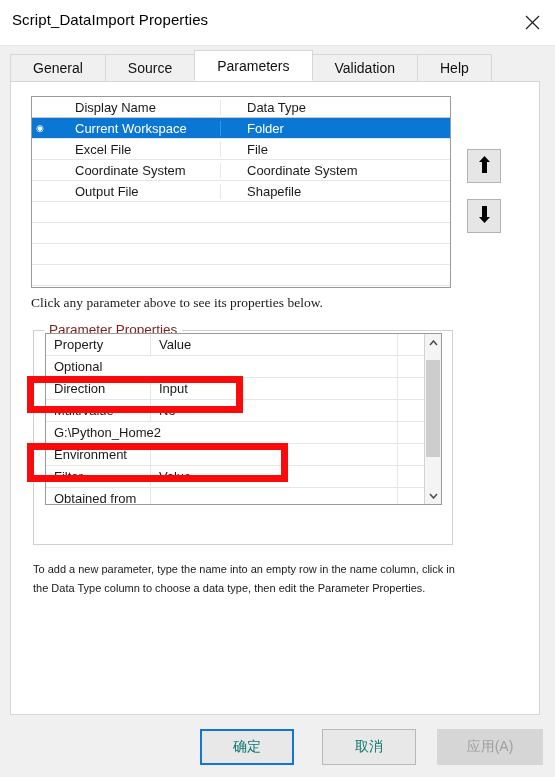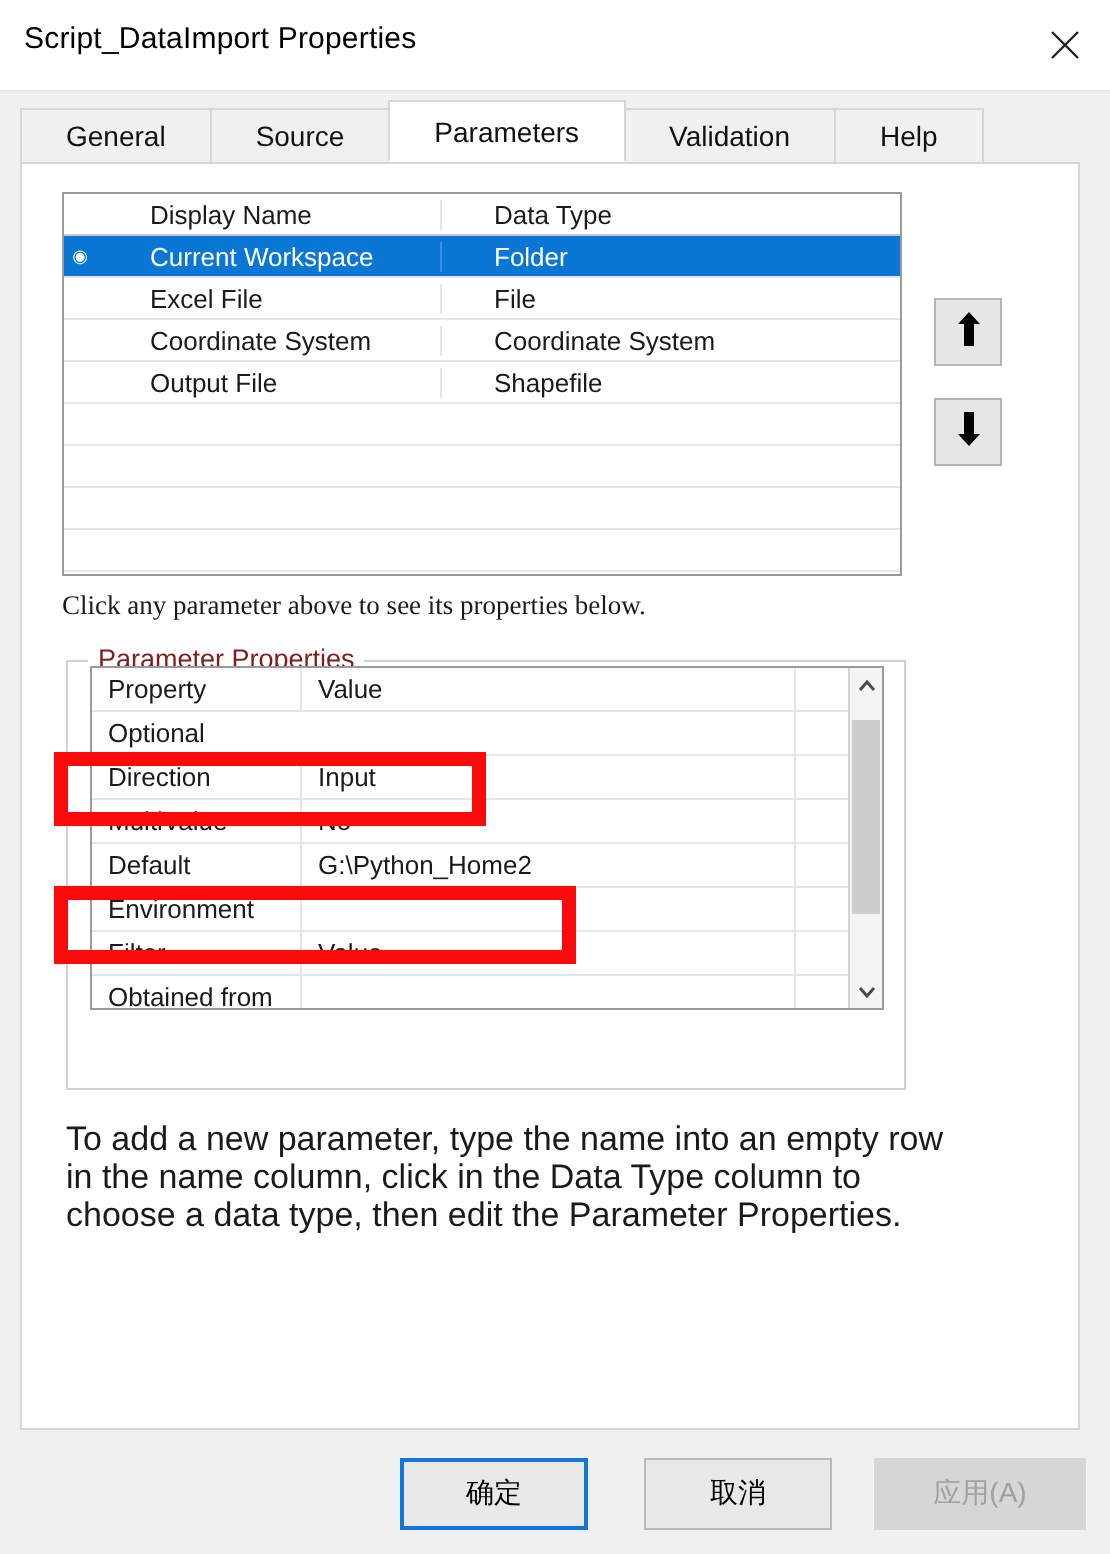--- a/index.html
+++ b/index.html
@@ -153,29 +153,29 @@
   .pt-rows{position:absolute;left:0;top:0;right:17px;}
 
   
   .redbox{position:absolute;border:7px solid #fa0a0a;box-sizing:border-box;}
   .redbox.one{left:27px;top:376px;width:216px;height:37px;}
   .redbox.two{left:27px;top:443px;width:261px;height:39px;}
 
   
   .instructions{
     position:absolute;left:22px;top:478px;width:440px;
-    font-size:17px;line-height:19px;color:#1a1a1a;
+    font-size:11px;line-height:19px;color:#1a1a1a;
   }
 
   
   .btnrow{position:absolute;left:0;top:729px;width:555px;height:38px;}
   .dlgbtn{
     position:absolute;top:0;width:94px;height:36px;
     display:flex;align-items:center;justify-content:center;
-    font-size:14px;color:#000000;
+    font-size:14px;color:#0f766e;
     background:#e8e8e8;border:1px solid #b9b9b9;
     box-sizing:border-box;
   }
   .dlgbtn.ok{left:200px;background:#e8e8e8;border:2px solid #1277d4;}
   .dlgbtn.cancel{left:322px;font-family:Liberation Mono, monospace;}
   .dlgbtn.apply{left:437px;width:106px;background:#d6d6d6;
                 border:1px solid #d6d6d6;color:#a0a0a0;}
 </style>
 </head>
 <body>
@@ -301,21 +301,20 @@
           <div class="pt-c1">Direction</div>
           <div class="pt-c2">Input</div>
           <div class="pt-c3"></div>
         </div>
         <div class="pt-row">
           <div class="pt-c1">MultiValue</div>
           <div class="pt-c2">No</div>
           <div class="pt-c3"></div>
         </div>
         <div class="pt-row">
-          <div class="pt-c1">Default</div>
           <div class="pt-c2">G:\Python_Home2</div>
           <div class="pt-c3"></div>
         </div>
         <div class="pt-row">
           <div class="pt-c1">Environment</div>
           <div class="pt-c2"></div>
           <div class="pt-c3"></div>
         </div>
         <div class="pt-row">
           <div class="pt-c1">Filter</div>

